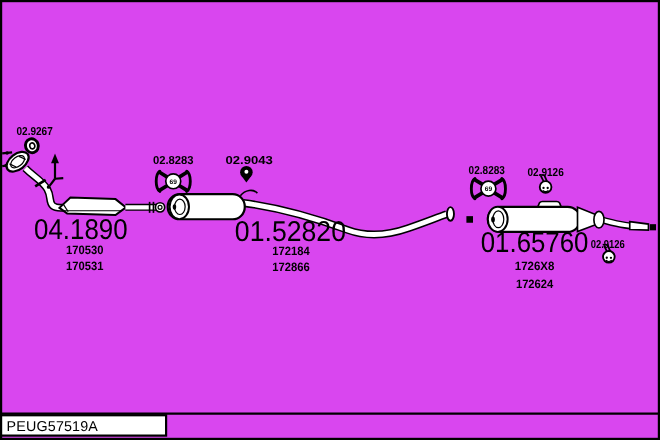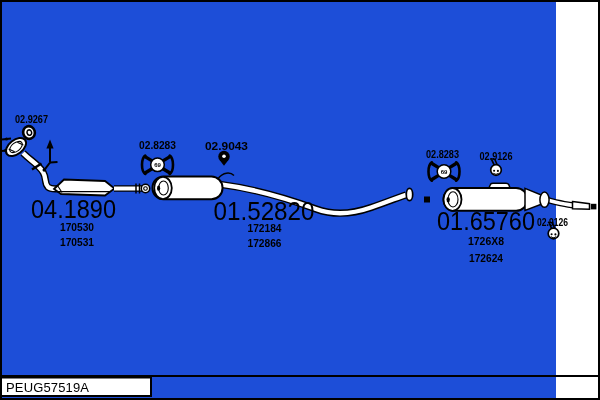--- a/index.html
+++ b/index.html
@@ -1,16 +1,16 @@
 <!DOCTYPE html>
 <html><head>
 <meta charset="utf-8">
 <style>
   html,body{margin:0;padding:0;background:#ffffff;}
-  .stage{width:556px;height:400px;position:relative;background:#1d4ed8;}
+  .stage{width:600px;height:400px;position:relative;background:#d946ef;}
   svg{display:block;}
   .frame{fill:none;stroke:#000;stroke-width:2;}
   .po{fill:none;stroke:#000;stroke-width:7.2;}
   .pi{fill:none;stroke:#fff;stroke-width:4.4;}
   .po6{fill:none;stroke:#000;stroke-width:6.4;}
   .pi6{fill:none;stroke:#fff;stroke-width:3.8;}
   .shape{fill:#fff;stroke:#000;stroke-width:1.8;}
   .shape2{fill:#fff;stroke:#000;stroke-width:2;}
   .shape15{fill:#fff;stroke:#000;stroke-width:1.5;}
   .shape16{fill:#fff;stroke:#000;stroke-width:1.7;}

